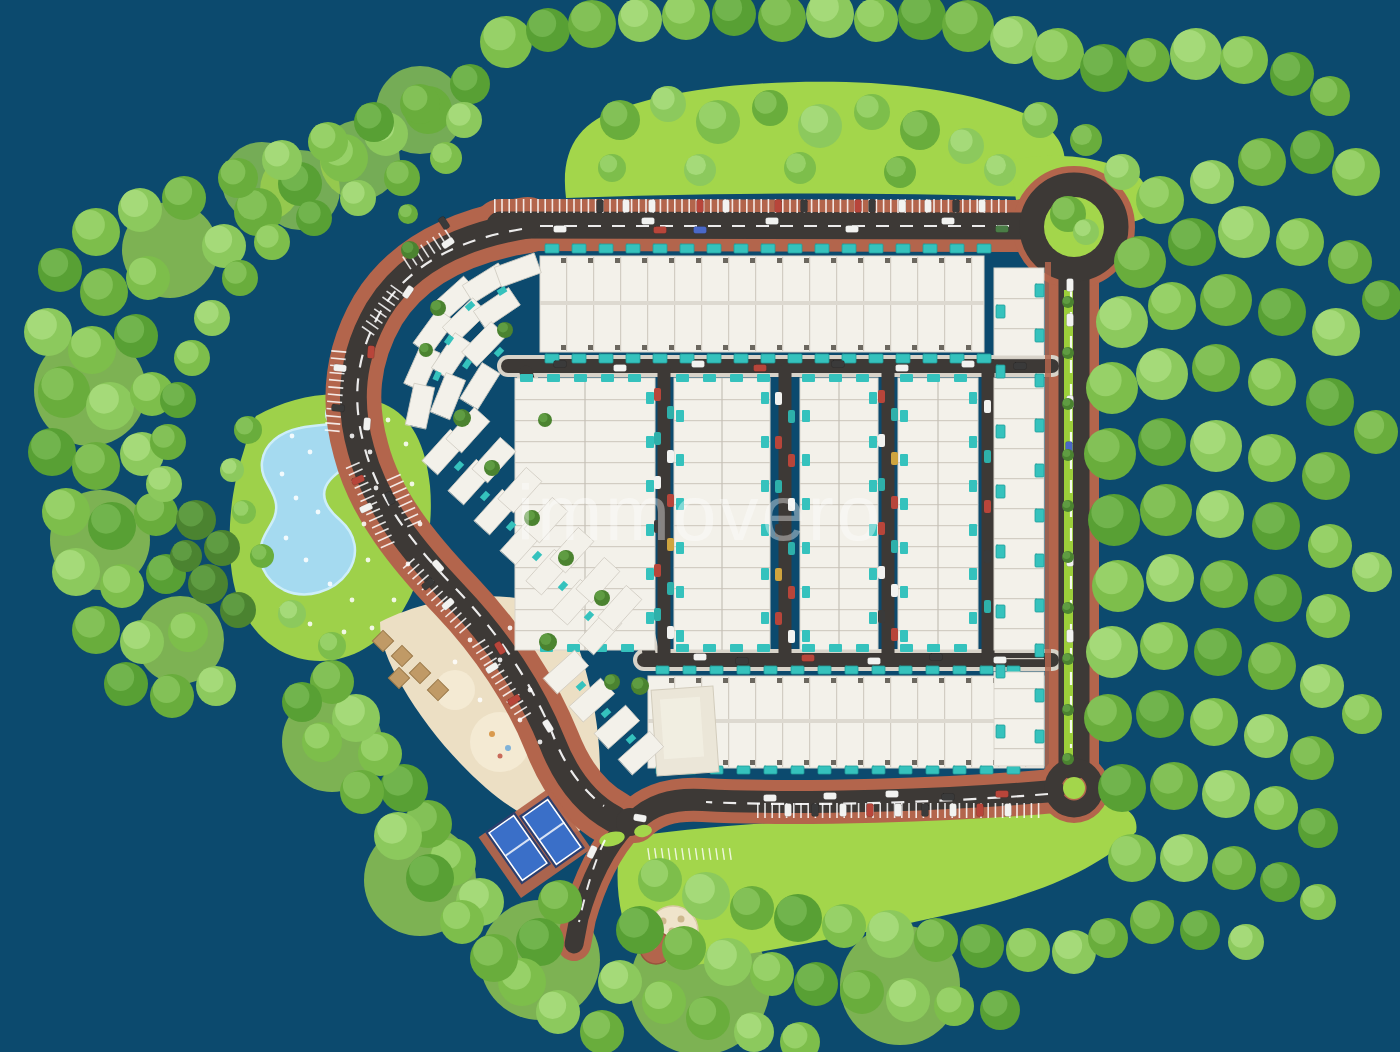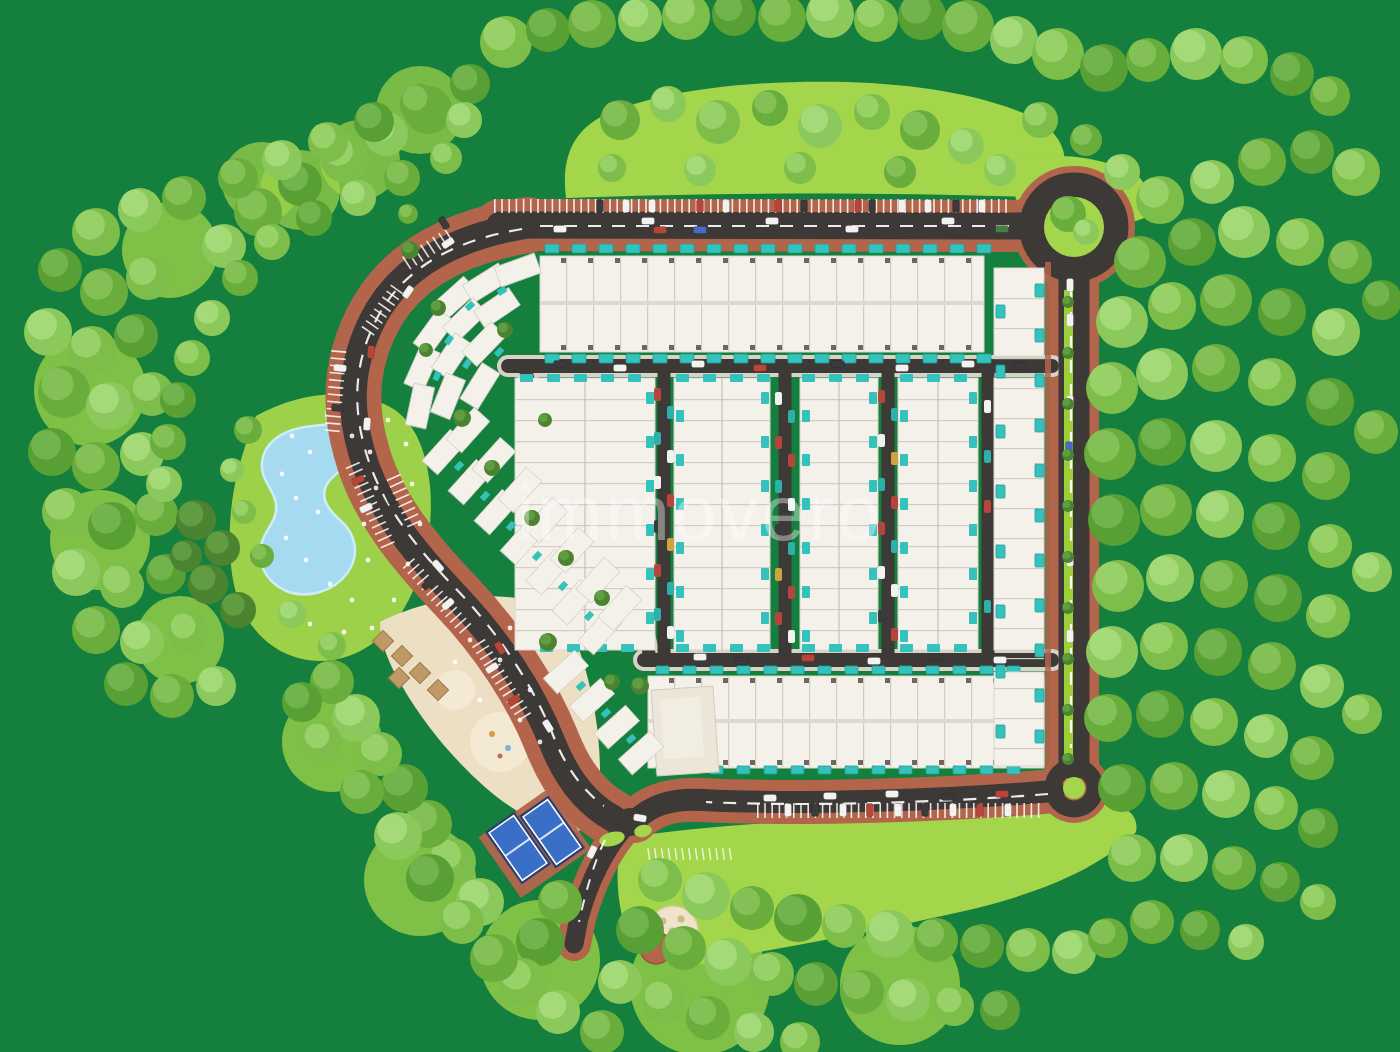--- a/index.html
+++ b/index.html
@@ -1,16 +1,16 @@
 <!DOCTYPE html>
 <html><head>
 <meta charset="utf-8">
 <style>
   html,body{margin:0;padding:0;background:#ffffff;}
-  .stage{position:relative;width:1400px;height:1052px;overflow:hidden;background:#15803d;
+  .stage{position:relative;width:1400px;height:1052px;overflow:hidden;background:#0c4a6e;
          font-family:"Liberation Sans", sans-serif;}
   .stage svg{position:absolute;left:0;top:0;}
   .watermark{position:absolute;left:50%;top:468px;transform:translateX(-50%);
      font-size:78px;letter-spacing:3px;font-weight:400;color:#ffffff;opacity:.38;
      white-space:nowrap;pointer-events:none;font-family:"Liberation Sans",sans-serif;}
 </style>
 </head>
 <body>
 
 <div class="stage">

